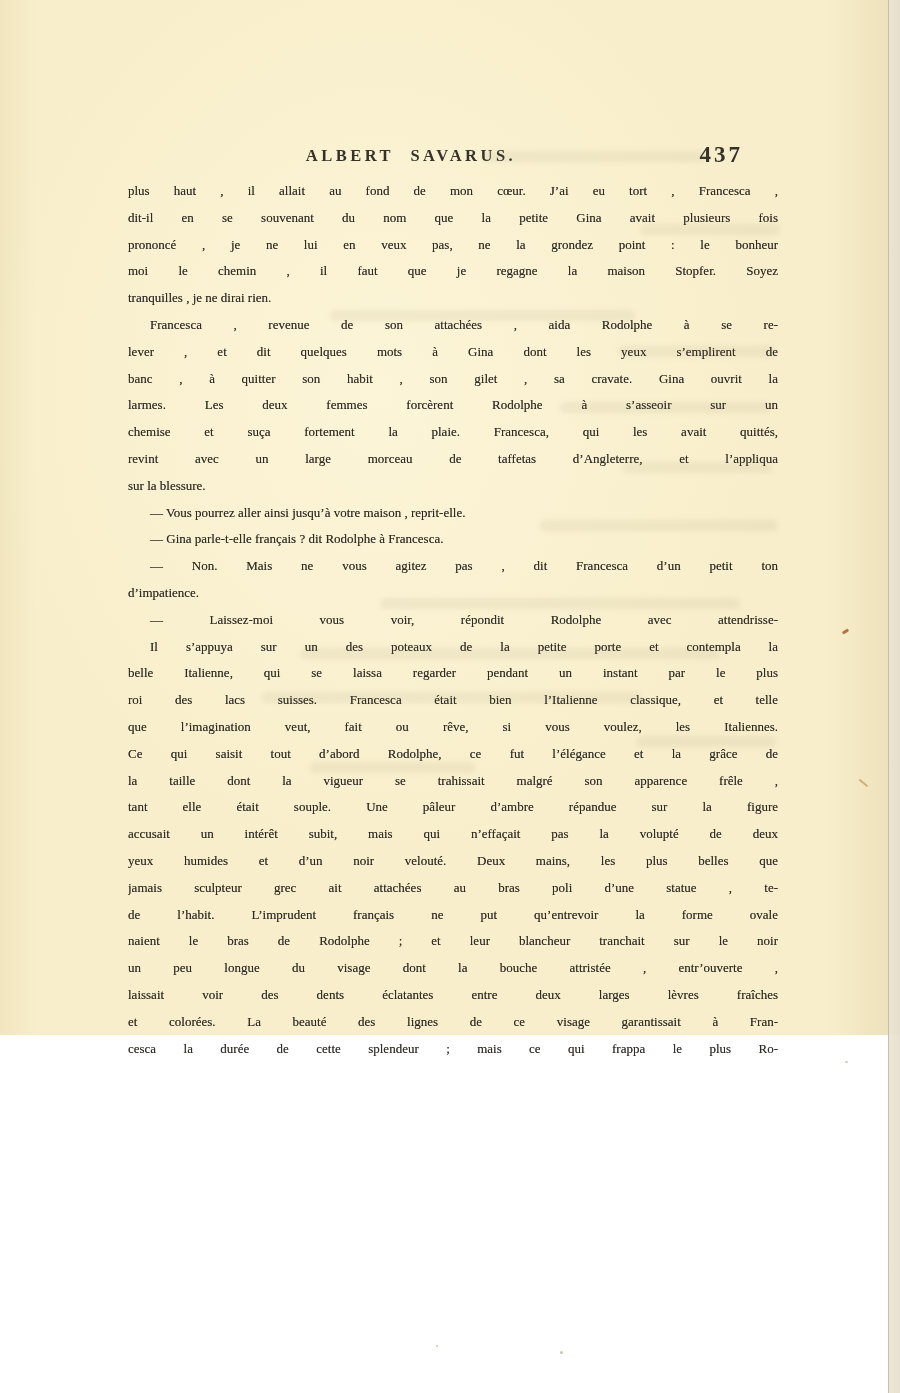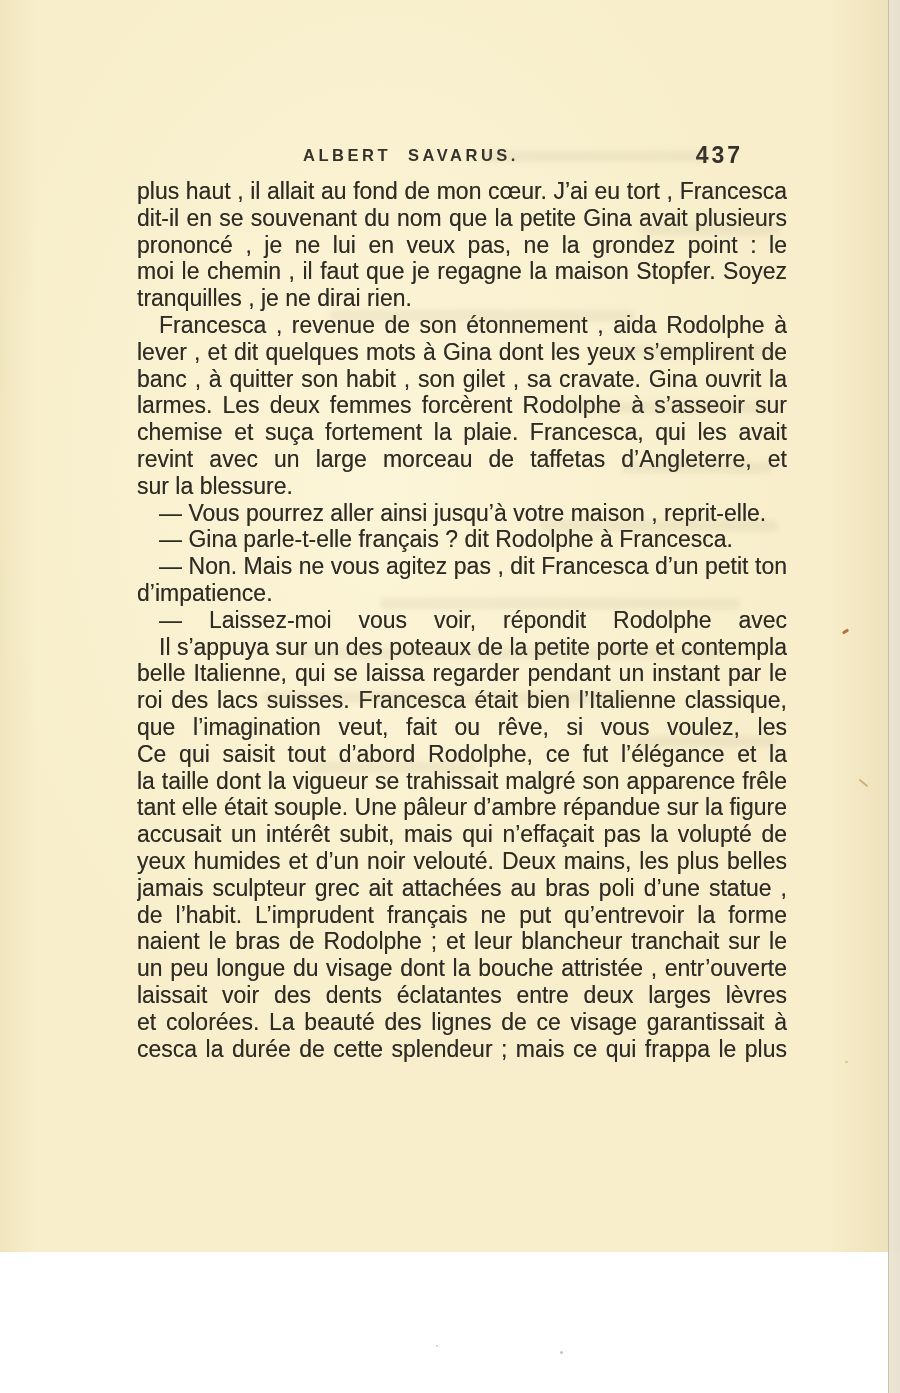--- a/index.html
+++ b/index.html
@@ -2,26 +2,26 @@
 <html style="--paper: #f8eecb; --ink: #2e2b25;"><head>
 <meta charset="utf-8">
 <style>
   :root{
     --paper:#f8eecb;
     --ink:#2e2b25;
   }
   html,body{margin:0;padding:0;}
   body{width:900px;height:1393px;overflow:hidden;}
   .page{
-    position:relative;width:900px;height:1252px;
+    position:relative;width:900px;height:1035px;
     background:
       radial-gradient(ellipse at 42% 38%, rgba(255,250,225,.55) 0%, rgba(255,250,225,0) 55%),
       linear-gradient(90deg, #f0e5bd 0%, var(--paper) 4%, var(--paper) 92%, #efe3bd 98%, #e9dfc0 100%),
       var(--paper);
-    font-family:Liberation Sans, sans-serif;
+    font-family:Liberation Serif, serif;
     color:var(--ink);
   }
   
   .page-edge{
     position:absolute;top:0;right:0;width:11px;height:1393px;
     background:linear-gradient(90deg,#ece5d2 0%,#e7e0cf 100%);
     border-left:1px solid #c6bda8;
     opacity:.95;
   }
   .running-head{
@@ -31,22 +31,22 @@
     position:absolute;left:0;width:100%;text-align:center;
     transform:translateX(-42px);
     font-size:16.5px;font-weight:bold;letter-spacing:3.5px;word-spacing:9px;
     color:#35322b;
   }
   .page-number{
     position:absolute;right:35px;top:-4px;
     font-size:23px;letter-spacing:3px;font-weight:600;color:#35322b;
   }
   .text-block{
-    position:absolute;left:137px;top:178px;width:650px;
-    font-size:23px;
+    position:absolute;left:128px;top:178px;width:650px;
+    font-size:13px;
     text-shadow:0 0 .5px rgba(46,43,37,.55);
   }
   .line{
     line-height:26.8px;height:26.8px;overflow:hidden;
     text-align:justify;
   }
   .line.jl{text-align-last:justify;}
   .line.last{text-align-last:left;}
   .line.indent{text-indent:22px;}
   
@@ -76,21 +76,21 @@
 
   <div class="text-block" id="text-block">
       <div class="para">
         <div class="line jl">plus haut , il allait au fond de mon cœur. J’ai eu tort , Francesca ,</div>
         <div class="line jl">dit-il en se souvenant du nom que la petite Gina avait plusieurs fois</div>
         <div class="line jl">prononcé , je ne lui en veux pas, ne la grondez point : le bonheur</div>
         <div class="line jl">moi le chemin , il faut que je regagne la maison Stopfer. Soyez</div>
         <div class="line last">tranquilles , je ne dirai rien.</div>
       </div>
       <div class="para">
-        <div class="line jl indent">Francesca , revenue de son étonnement , aida Rodolphe à se re-</div>
+        <div class="line jl indent">Francesca , revenue de son attachées , aida Rodolphe à se re-</div>
         <div class="line jl">lever , et dit quelques mots à Gina dont les yeux s’emplirent de</div>
         <div class="line jl">banc , à quitter son habit , son gilet , sa cravate. Gina ouvrit la</div>
         <div class="line jl">larmes. Les deux femmes forcèrent Rodolphe à s’asseoir sur un</div>
         <div class="line jl">chemise et suça fortement la plaie. Francesca, qui les avait quittés,</div>
         <div class="line jl">revint avec un large morceau de taffetas d’Angleterre, et l’appliqua</div>
         <div class="line last">sur la blessure.</div>
       </div>
       <div class="para">
         <div class="line last indent">— Vous pourrez aller ainsi jusqu’à votre maison , reprit-elle.</div>
       </div>

